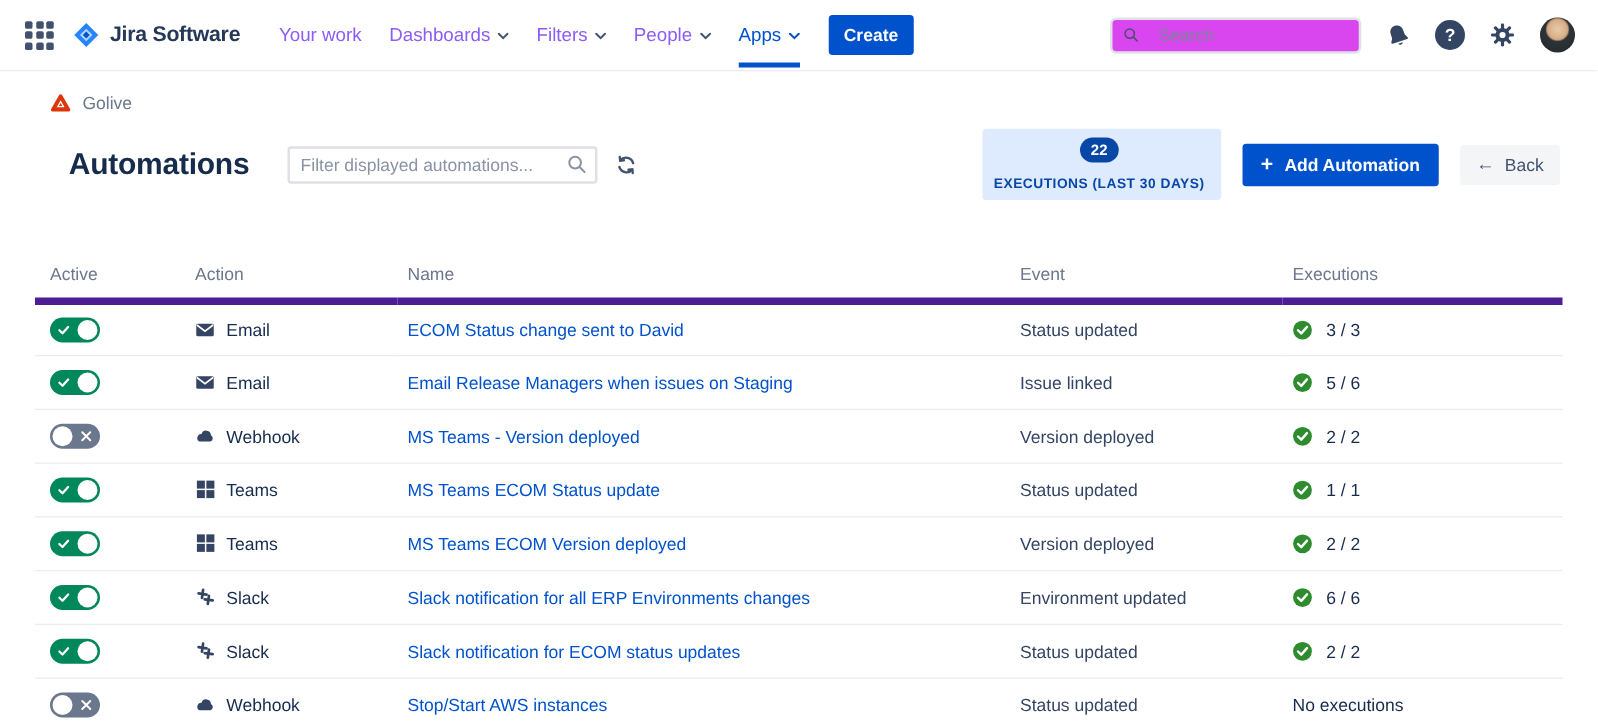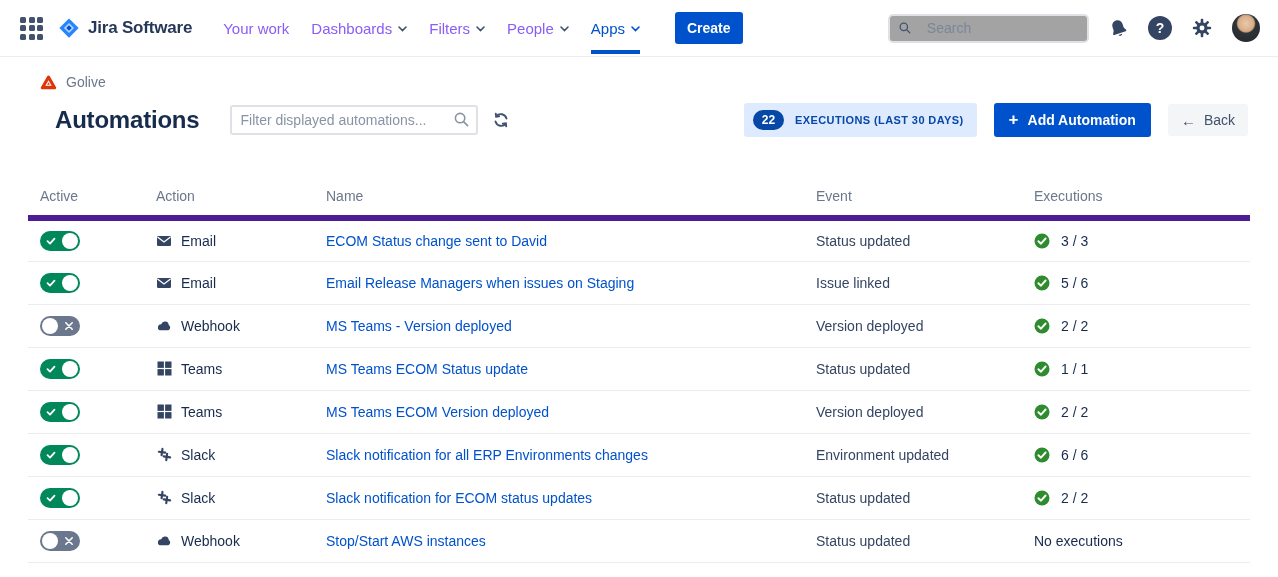--- a/index.html
+++ b/index.html
@@ -10,42 +10,42 @@
   .topnav { display:flex; align-items:center; height:57px; padding:0 18px 0 20px; border-bottom:1px solid #EBECF0; background:#fff; }
   .grid-icon { width:23px; height:23px; display:grid; grid-template-columns:repeat(3,1fr); grid-template-rows:repeat(3,1fr); gap:2.5px; cursor:pointer; flex:none; }
   .grid-icon span { background:#42526E; border-radius:1.5px; }
   .brand { display:flex; align-items:center; gap:8px; margin-left:15px; margin-right:20px; cursor:pointer; flex:none; }
   .brand-name { font-size:17px; font-weight:600; color:#253858; letter-spacing:-0.2px; white-space:nowrap; }
   .nav-items { display:flex; align-items:stretch; height:100%; }
   .nav-item { position:relative; display:flex; align-items:center; gap:6px; padding:0 11px; font-size:15px; font-weight:500; color:#8b5cf6; cursor:pointer; white-space:nowrap; }
   .nav-item .chev { margin-top:2px; }
   .nav-item.active { color:#0052CC; }
   .nav-item.active::after { content:""; position:absolute; left:11px; right:11px; bottom:2px; height:4px; background:#0052CC; }
-  .create-btn { background:#0052CC; color:#fff; border:none; border-radius:3px; font-family:inherit; font-size:14px; font-weight:600; padding:8px 12px; margin-left:24px; cursor:pointer; }
+  .create-btn { background:#0052CC; color:#fff; border:none; border-radius:3px; font-family:inherit; font-size:14px; font-weight:600; padding:8px 12px; margin-left:12px; cursor:pointer; }
   .nav-right { margin-left:auto; display:flex; align-items:center; gap:19px; }
-  .search-box { display:flex; align-items:center; gap:16px; width:201px; height:29px; border:2px solid #DFE1E6; border-radius:5px; padding:0 9px; background:#a3a3a3; }
+  .search-box { display:flex; align-items:center; gap:16px; width:201px; height:29px; border:2px solid #DFE1E6; border-radius:5px; padding:0 9px; background:#d946ef; }
   .search-box input { border:none; outline:none; font-family:inherit; font-size:14px; color:#172B4D; width:100%; background:transparent; }
   .search-box input::placeholder { color:#7A869A; }
   .icon-btn { background:none; border:none; cursor:pointer; display:flex; align-items:center; justify-content:center; padding:0; }
   .help-circle { width:24px; height:24px; border-radius:50%; background:#344563; color:#fff; font-size:14px; font-weight:700; display:flex; align-items:center; justify-content:center; }
   .avatar { width:28px; height:28px; border-radius:50%; cursor:pointer;
             background: radial-gradient(circle at 50% 34%, #e9c9a8 0%, #d9b08c 30%, #caa079 36%, #2e3338 42%, #23272b 100%); }
 
   
   .content { padding:17px 28px 0; }
   .breadcrumb { display:flex; align-items:center; gap:9px; margin-left:12px; font-size:14px; color:#6B778C; cursor:pointer; width:max-content;justify-content:center; }
   .toolbar { display:flex; align-items:center; margin:13px 0 0 27px; }
   .page-title { font-size:24px; font-weight:700; color:#172B4D; letter-spacing:-0.2px; }
   .filter-wrap { position:relative; margin-left:31px; }
   .filter-input { width:248px; height:30px; border:2px solid #DFE1E6; border-radius:3px; padding:0 32px 0 8px; font-family:inherit; font-size:14px; color:#172B4D; outline:none; }
   .filter-input::placeholder { color:#8993A4; }
   .filter-search-icon { position:absolute; right:9px; top:7px; pointer-events:none; }
   .refresh-btn { margin-left:15px; }
   .toolbar-right { margin-left:auto; display:flex; align-items:center; gap:17px; padding-right:2px; }
-  .exec-badge { display:flex; align-items:center; gap:11px; background:#DEEBFF; border:none; border-radius:3px; padding:7px 13px 7px 9px; cursor:pointer; font-family:inherit; }
+  .exec-badge { display:flex; align-items:center; gap:11px; background:#DEEBFF; border:none; border-radius:3px; padding:7px 13px 7px 9px; cursor:pointer; font-family:inherit;flex-direction:column; }
   .exec-count { background:#0747A6; color:#fff; border-radius:11px; font-size:12px; font-weight:700; padding:3px 9px; }
   .exec-label { color:#0747A6; font-size:11px; font-weight:700; letter-spacing:0.4px; }
   .add-btn { display:flex; align-items:center; gap:9px; background:#0052CC; color:#fff; border:none; border-radius:3px; padding:9px 15px; font-family:inherit; font-size:14px; font-weight:600; cursor:pointer; }
   .add-plus { font-size:17px; font-weight:700; line-height:1; margin-top:-1px; }
   .back-btn { display:flex; align-items:center; gap:8px; background:#F4F5F7; color:#42526E; border:none; border-radius:3px; padding:8px 13px; font-family:inherit; font-size:14px; cursor:pointer; }
   .back-arrow { font-size:15px; line-height:1; }
 
   
   .automation-table { width:100%; border-collapse:collapse; margin-top:47px; }
   .automation-table th { text-align:left; font-size:14px; font-weight:400; color:#6B778C; padding:4px 8px 11px; border-bottom:6px solid #4c1d95; }

